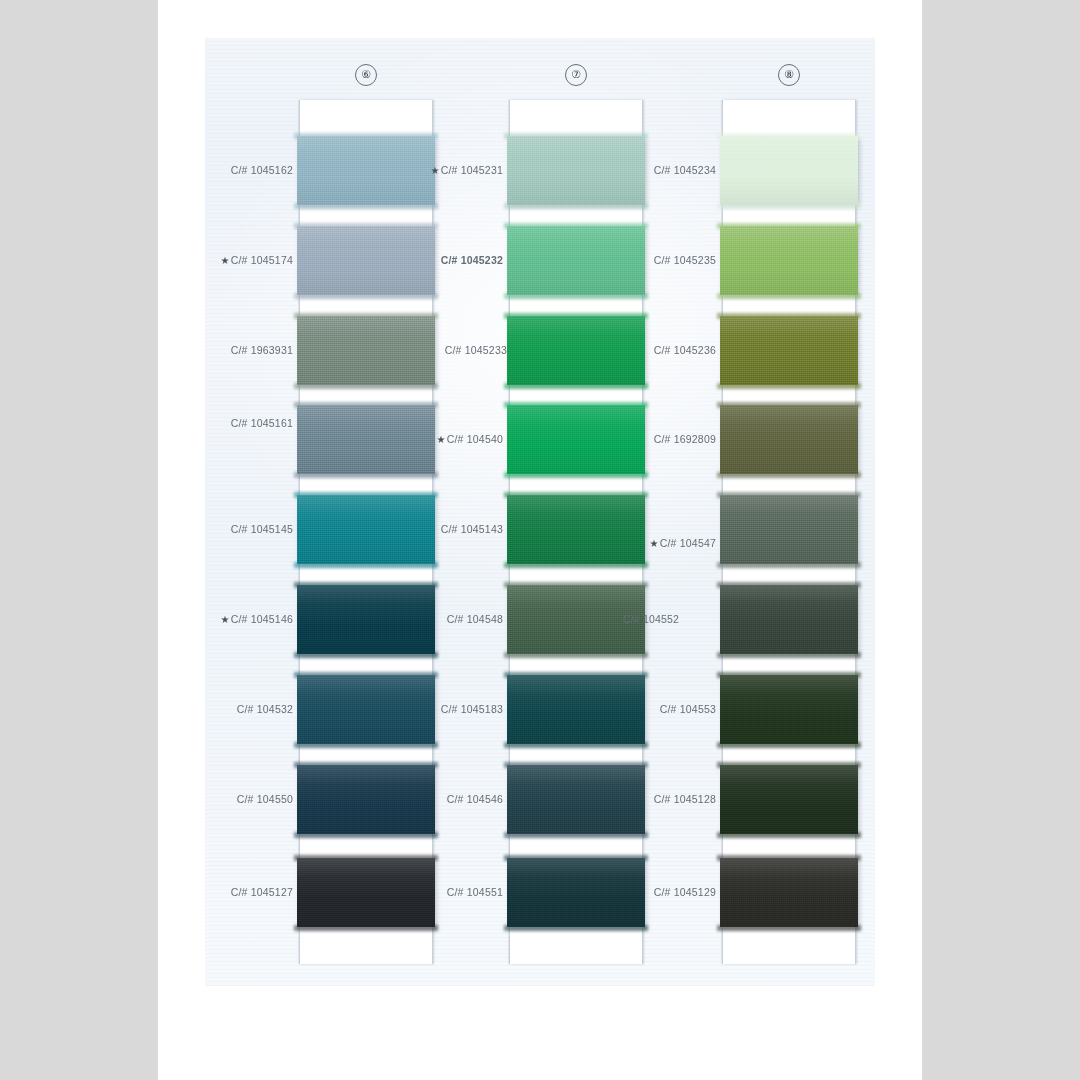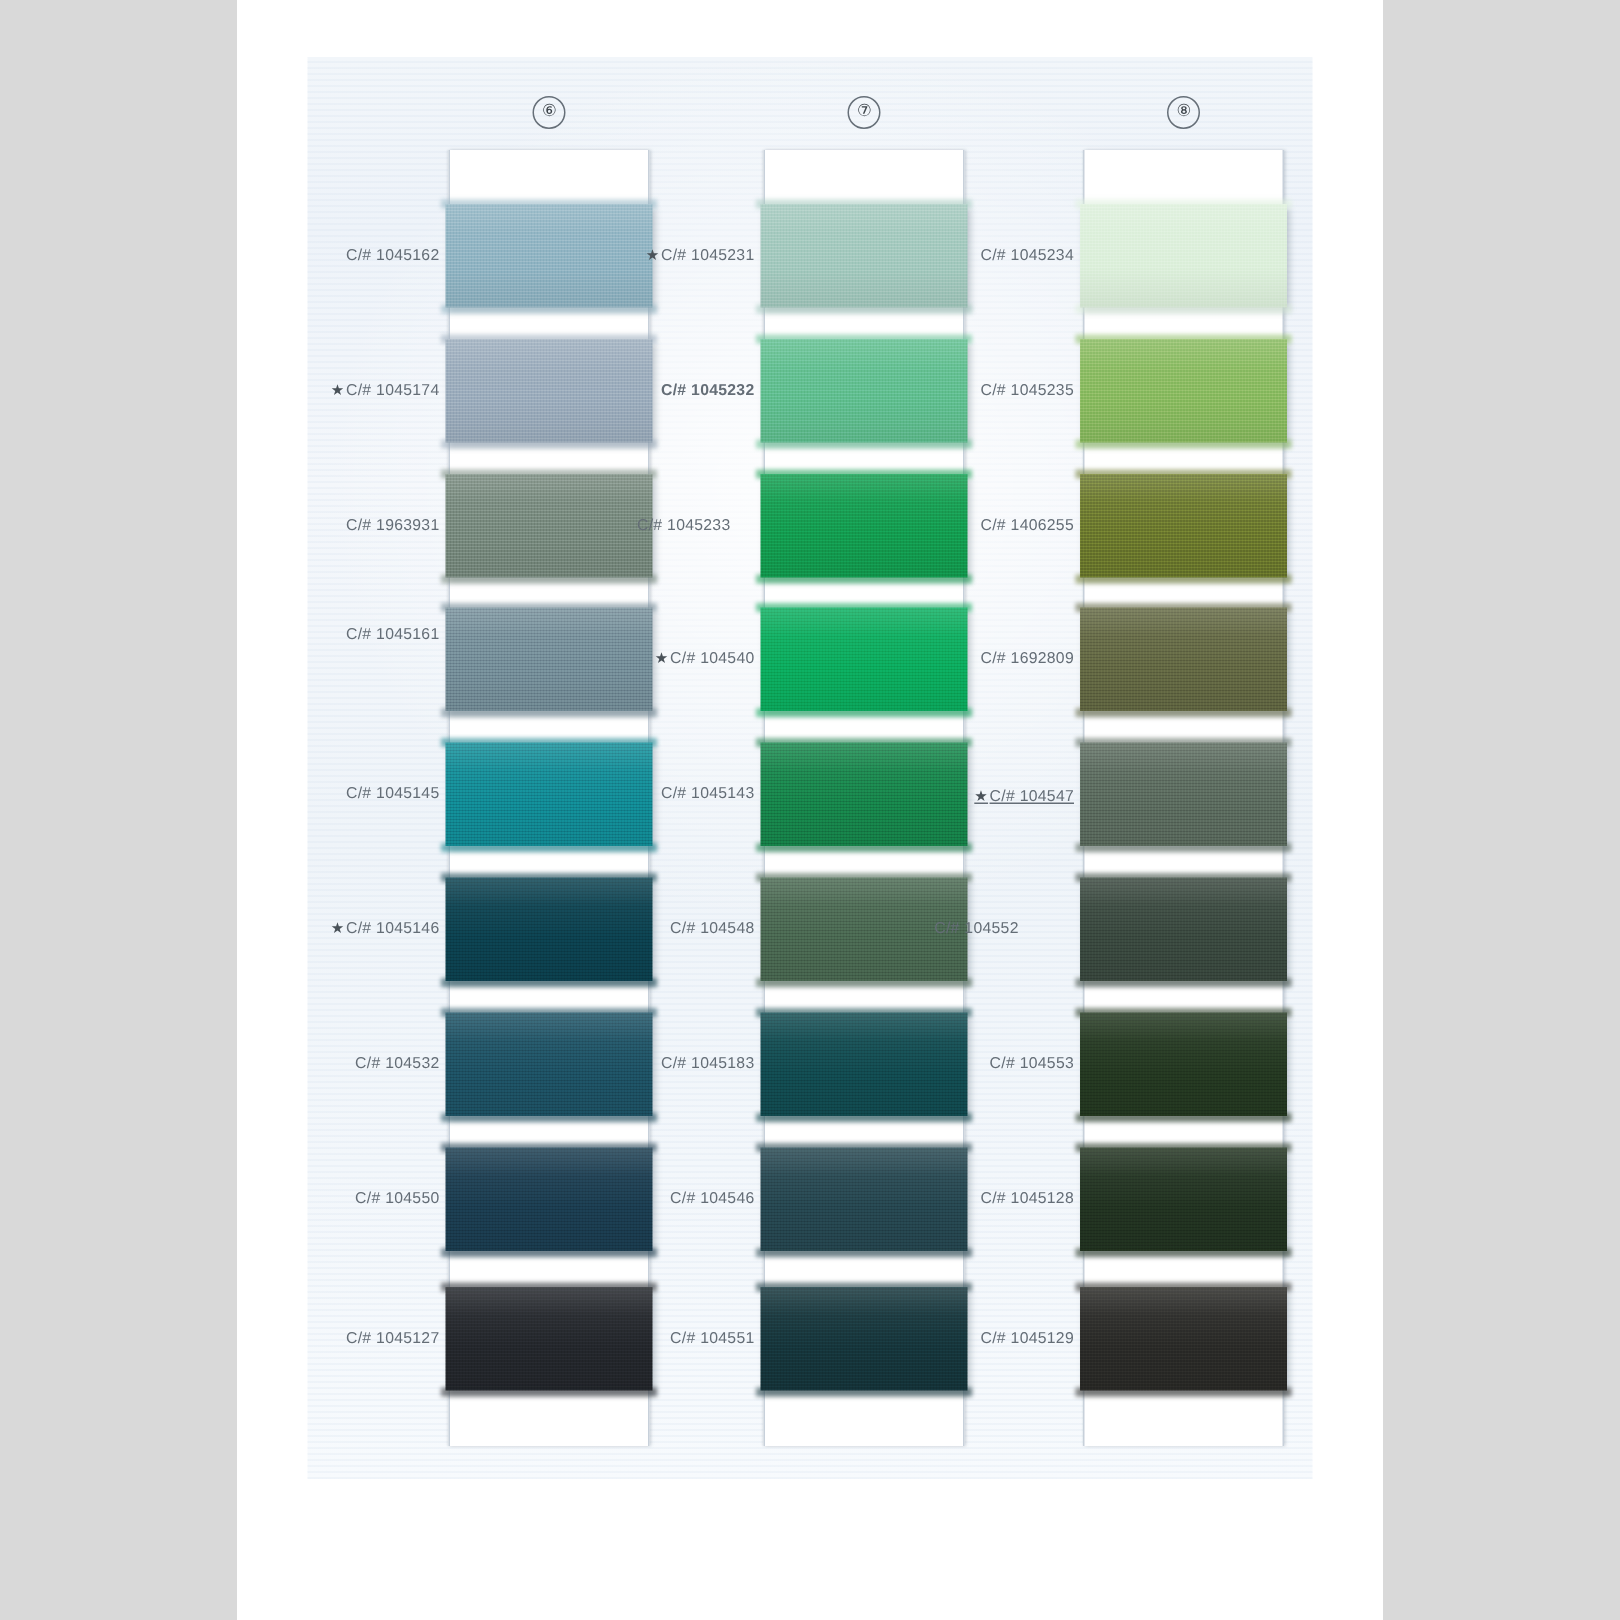--- a/index.html
+++ b/index.html
@@ -263,21 +263,21 @@
           <div class="weave"></div>
           <div class="sheen"></div>
         </div>
         <div class="label left" style="top: 153px; right: 140px; width: 130px; font-weight: bold;"><span>C/# 1045232</span></div>
         <div class="swatch" style="top: 216px; background: rgb(19, 154, 78);">
           <div class="fuzz-t" style="background: rgb(19, 154, 78);"></div>
           <div class="fuzz-b" style="background: rgb(19, 154, 78);"></div>
           <div class="weave"></div>
           <div class="sheen"></div>
         </div>
-        <div class="label left" style="top: 243px; right: 156px; width: 130px;"><span>C/# 1045233</span></div>
+        <div class="label left" style="top: 243px; right: 136px; width: 130px;"><span>C/# 1045233</span></div>
         <div class="swatch" style="top: 305px; background: rgb(11, 164, 87);">
           <div class="fuzz-t" style="background: rgb(11, 164, 87);"></div>
           <div class="fuzz-b" style="background: rgb(11, 164, 87);"></div>
           <div class="weave"></div>
           <div class="sheen"></div>
         </div>
         <div class="label left" style="top: 332px; right: 140px; width: 130px;"><span class="star">★</span><span>C/# 104540</span></div>
         <div class="swatch" style="top: 395px; background: rgb(21, 122, 69);">
           <div class="fuzz-t" style="background: rgb(21, 122, 69);"></div>
           <div class="fuzz-b" style="background: rgb(21, 122, 69);"></div>
@@ -333,35 +333,35 @@
           <div class="weave"></div>
           <div class="sheen"></div>
         </div>
         <div class="label left" style="top: 153px; right: 140px; width: 130px;"><span>C/# 1045235</span></div>
         <div class="swatch" style="top: 216px; background: rgb(109, 122, 46);">
           <div class="fuzz-t" style="background: rgb(109, 122, 46);"></div>
           <div class="fuzz-b" style="background: rgb(109, 122, 46);"></div>
           <div class="weave"></div>
           <div class="sheen"></div>
         </div>
-        <div class="label left" style="top: 243px; right: 140px; width: 130px;"><span>C/# 1406255</span></div>
+        <div class="label left" style="top: 243px; right: 140px; width: 130px;"><span>C/# 1045236</span></div>
         <div class="swatch" style="top: 305px; background: rgb(94, 99, 64);">
           <div class="fuzz-t" style="background: rgb(94, 99, 64);"></div>
           <div class="fuzz-b" style="background: rgb(94, 99, 64);"></div>
           <div class="weave"></div>
           <div class="sheen"></div>
         </div>
         <div class="label left" style="top: 332px; right: 140px; width: 130px;"><span>C/# 1692809</span></div>
         <div class="swatch" style="top: 395px; background: rgb(87, 102, 90);">
           <div class="fuzz-t" style="background: rgb(87, 102, 90);"></div>
           <div class="fuzz-b" style="background: rgb(87, 102, 90);"></div>
           <div class="weave"></div>
           <div class="sheen"></div>
         </div>
-        <div class="label left" style="top: 424px; right: 140px; width: 130px; text-decoration: underline;"><span class="star">★</span><span>C/# 104547</span></div>
+        <div class="label left" style="top: 436px; right: 140px; width: 130px;"><span class="star">★</span><span>C/# 104547</span></div>
         <div class="swatch" style="top: 485px; background: rgb(55, 69, 60);">
           <div class="fuzz-t" style="background: rgb(55, 69, 60);"></div>
           <div class="fuzz-b" style="background: rgb(55, 69, 60);"></div>
           <div class="weave"></div>
           <div class="sheen"></div>
         </div>
         <div class="label left" style="top: 512px; right: 140px; width: 130px; text-align: center;"><span>C/# 104552</span></div>
         <div class="swatch" style="top: 575px; background: rgb(34, 53, 31);">
           <div class="fuzz-t" style="background: rgb(34, 53, 31);"></div>
           <div class="fuzz-b" style="background: rgb(34, 53, 31);"></div>

